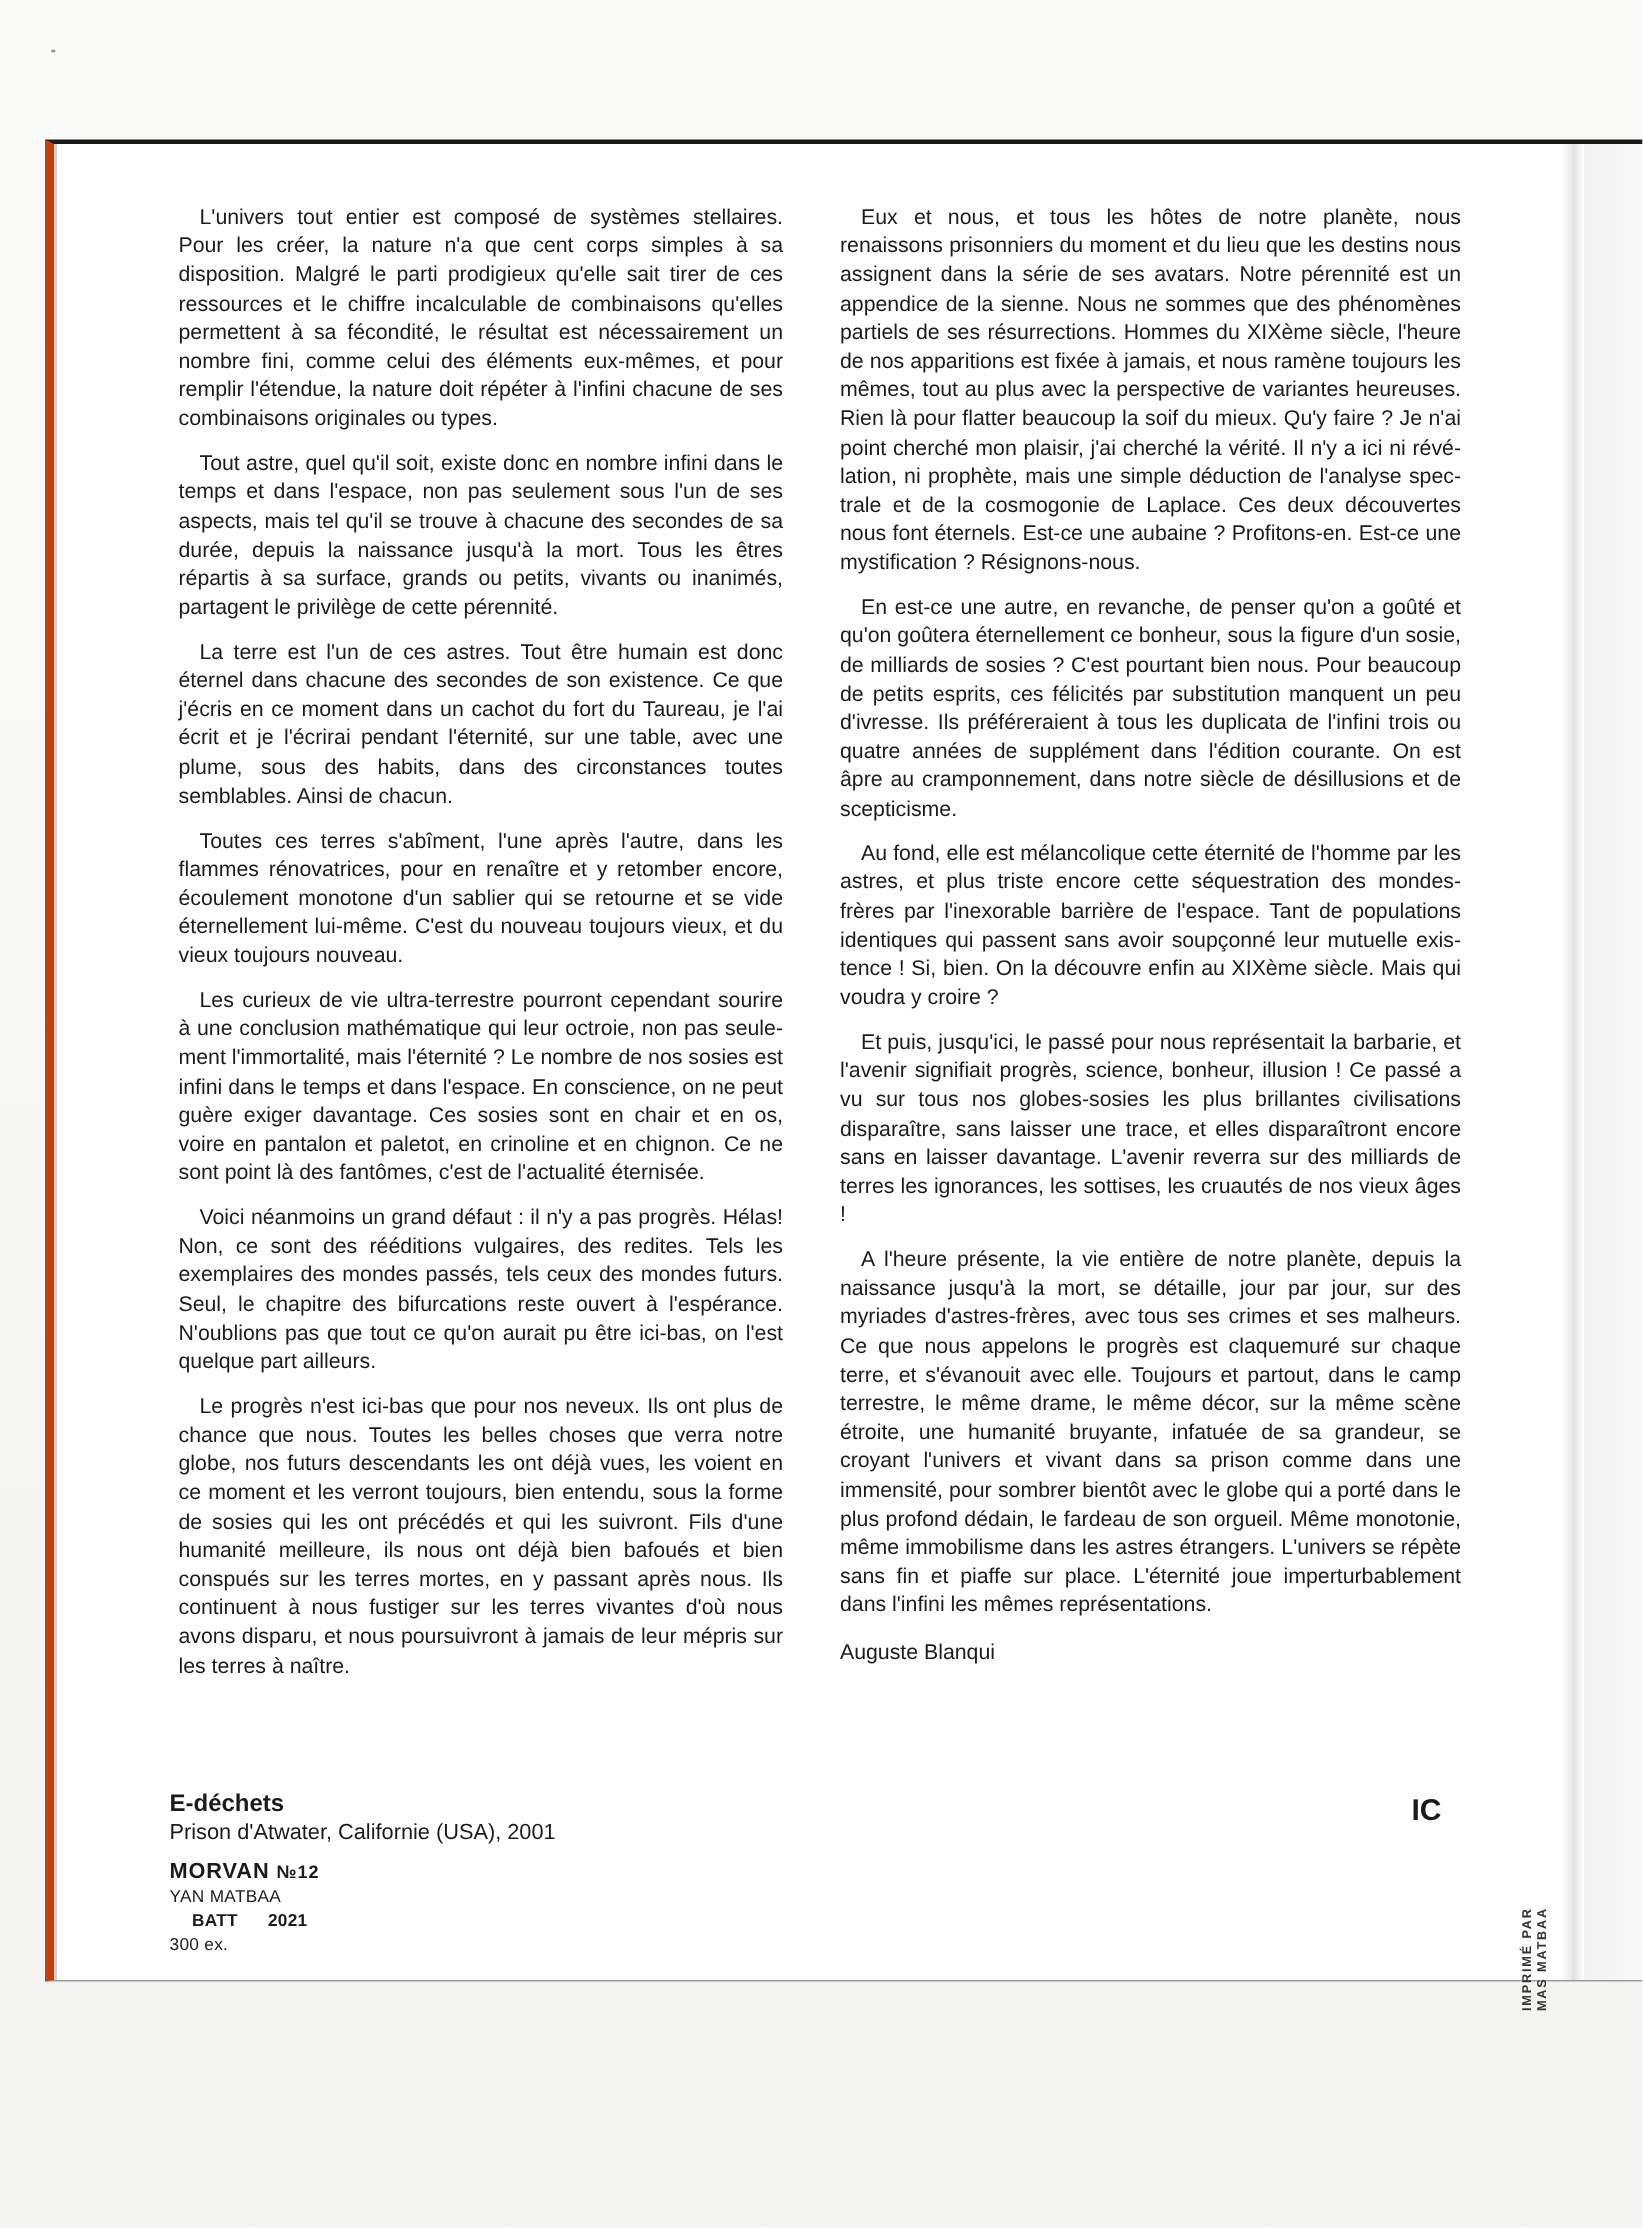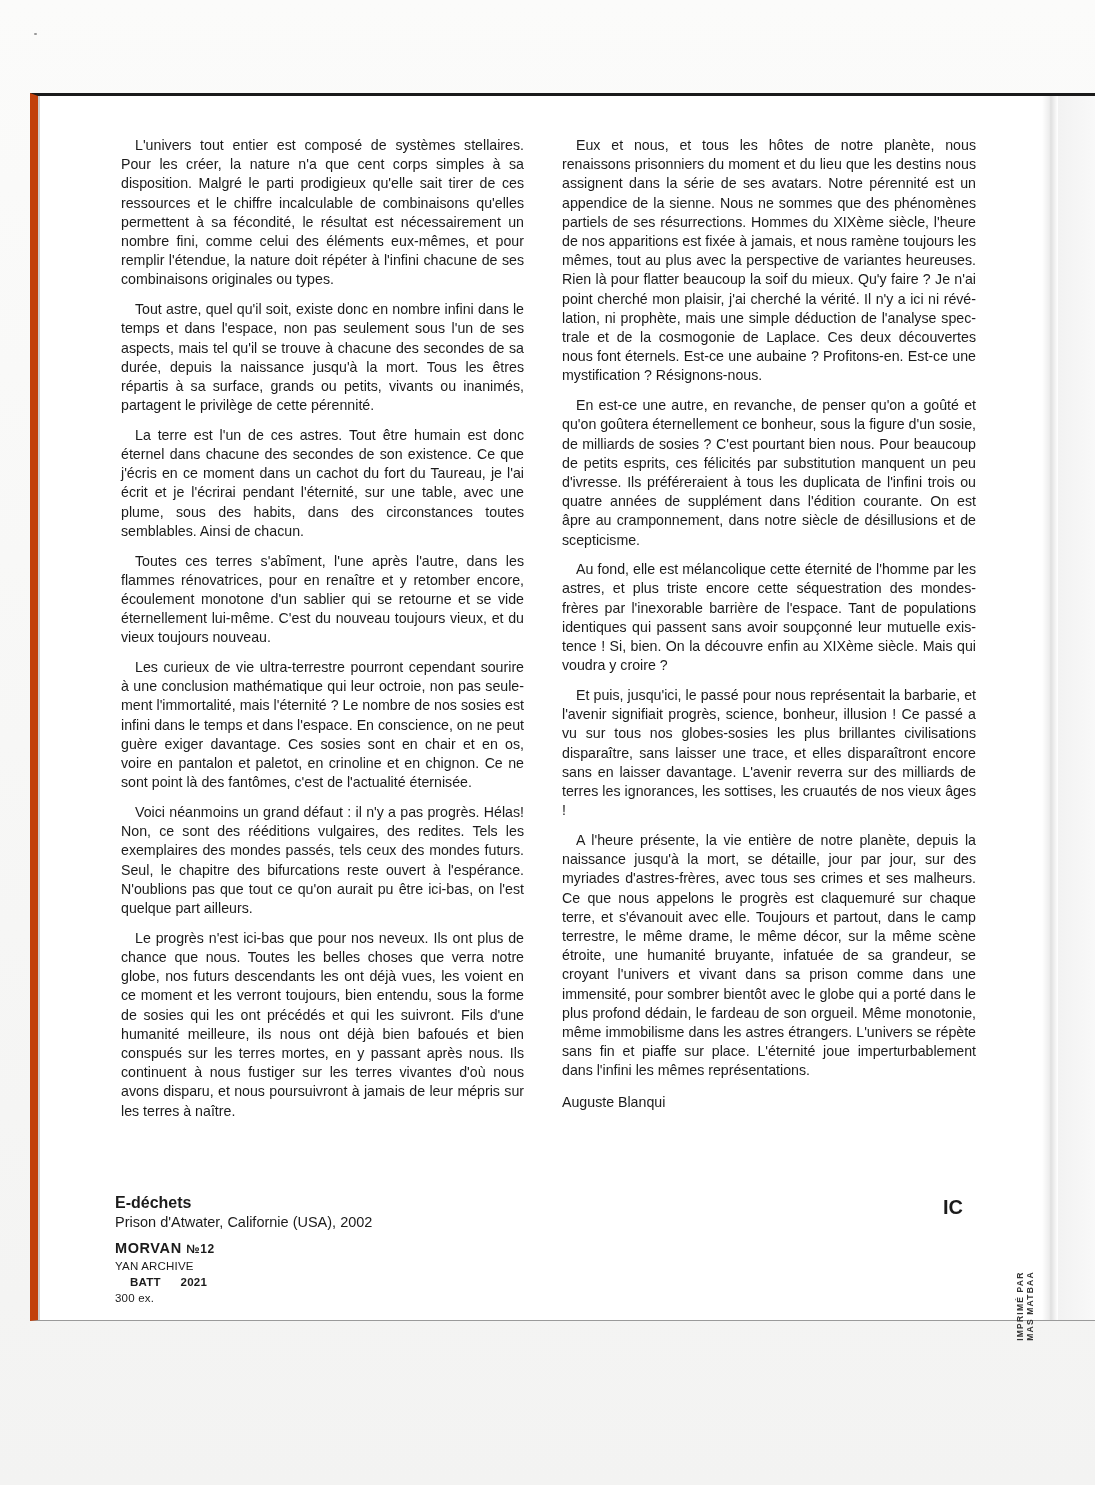--- a/index.html
+++ b/index.html
@@ -7,21 +7,21 @@
       width: 1095px; height: 1485px; position: relative; overflow: hidden;
       background: linear-gradient(180deg, #fbfbfa 0%, #f7f7f6 50%, #f3f3f2 100%);
       font-family: "Liberation Sans", sans-serif;
       color: #1b1b1b;
     }
     .scan-dot { position:absolute; width:3px; height:2px; background:#999; border-radius:1px; }
     .page {
       position: absolute; left: 30px; top: 93px; width: 1065px; height: 1228px;
       background: #ffffff;
       border-top: 3px solid #1a1a1a;
-      border-left: 8px solid #c2410c;
+      border-left: 6px solid #c2410c;
       border-bottom: 1px solid #9a9a9a;
       box-shadow: inset 2px 0 0 #cfcfcf;
       box-sizing: border-box;
     }
     .page .fold {
       position: absolute; left: 1004px; top: 0; width: 16px; height: 100%;
       background: linear-gradient(90deg, rgba(0,0,0,0) 0%, rgba(0,0,0,0.07) 45%, rgba(0,0,0,0.12) 55%, rgba(0,0,0,0) 100%);
     }
     .page .right-edge {
       position: absolute; left: 1020px; top: 0; width: 45px; height: 100%;
@@ -86,23 +86,23 @@
     <p>Eux et nous, et tous les hôtes de notre planète, nous renaissons prisonniers du moment et du lieu que les destins nous assignent dans la série de ses avatars. Notre pérennité est un appendice de la sienne. Nous ne sommes que des phénomènes partiels de ses résurrections. Hommes du XIXème siècle, l'heure de nos apparitions est fixée à jamais, et nous ramène toujours les mêmes, tout au plus avec la perspective de variantes heureuses. Rien là pour flatter beaucoup la soif du mieux. Qu'y faire ? Je n'ai point cherché mon plaisir, j'ai cherché la vérité. Il n'y a ici ni révé­lation, ni prophète, mais une simple déduction de l'analyse spec­trale et de la cosmogonie de Laplace. Ces deux découvertes nous font éternels. Est-ce une aubaine ? Profitons-en. Est-ce une mystification ? Résignons-nous.</p>
     <p>En est-ce une autre, en revanche, de penser qu'on a goûté et qu'on goûtera éternellement ce bonheur, sous la figure d'un sosie, de milliards de sosies ? C'est pourtant bien nous. Pour beaucoup de petits esprits, ces félicités par substitution manquent un peu d'ivresse. Ils préféreraient à tous les duplicata de l'infini trois ou quatre années de supplément dans l'édition courante. On est âpre au cramponnement, dans notre siècle de désillusions et de scepticisme.</p>
     <p>Au fond, elle est mélancolique cette éternité de l'homme par les astres, et plus triste encore cette séquestration des mondes-frères par l'inexorable barrière de l'espace. Tant de populations identiques qui passent sans avoir soupçonné leur mutuelle exis­tence ! Si, bien. On la découvre enfin au XIXème siècle. Mais qui voudra y croire ?</p>
     <p>Et puis, jusqu'ici, le passé pour nous représentait la barbarie, et l'avenir signifiait progrès, science, bonheur, illusion ! Ce passé a vu sur tous nos globes-sosies les plus brillantes civilisations disparaître, sans laisser une trace, et elles disparaîtront encore sans en laisser davantage. L'avenir reverra sur des milliards de terres les ignorances, les sottises, les cruautés de nos vieux âges !</p>
     <p>A l'heure présente, la vie entière de notre planète, depuis la naissance jusqu'à la mort, se détaille, jour par jour, sur des myriades d'astres-frères, avec tous ses crimes et ses malheurs. Ce que nous appelons le progrès est claquemuré sur chaque terre, et s'évanouit avec elle. Toujours et partout, dans le camp terrestre, le même drame, le même décor, sur la même scène étroite, une humanité bruyante, infatuée de sa grandeur, se croyant l'univers et vivant dans sa prison comme dans une immensité, pour sombrer bientôt avec le globe qui a porté dans le plus profond dédain, le fardeau de son orgueil. Même mono­tonie, même immobilisme dans les astres étrangers. L'univers se répète sans fin et piaffe sur place. L'éternité joue imperturbable­ment dans l'infini les mêmes représentations.</p>
     <div class="signature">Auguste Blanqui</div>
   </div>
 
   <div class="colophon">
     <div class="title">E-déchets</div>
-    <div class="subtitle">Prison d'Atwater, Californie (USA), 2002</div>
+    <div class="subtitle">Prison d'Atwater, Californie (USA), 2001</div>
     <div class="archive"><span>MORVAN </span><span class="num">№12</span></div>
-    <div class="small">YAN ARCHIVE</div>
+    <div class="small">YAN MATBAA</div>
     <div class="small"><span class="batt">BATT</span><span class="batt-year">2021</span></div>
     <div class="small">300 ex.</div>
   </div>
 
   <div class="ic-mark">IC</div>
 
   <div class="printer">
     <div class="rot">
       <div>IMPRIMÉ PAR</div>
       <div>MAS MATBAA</div>

